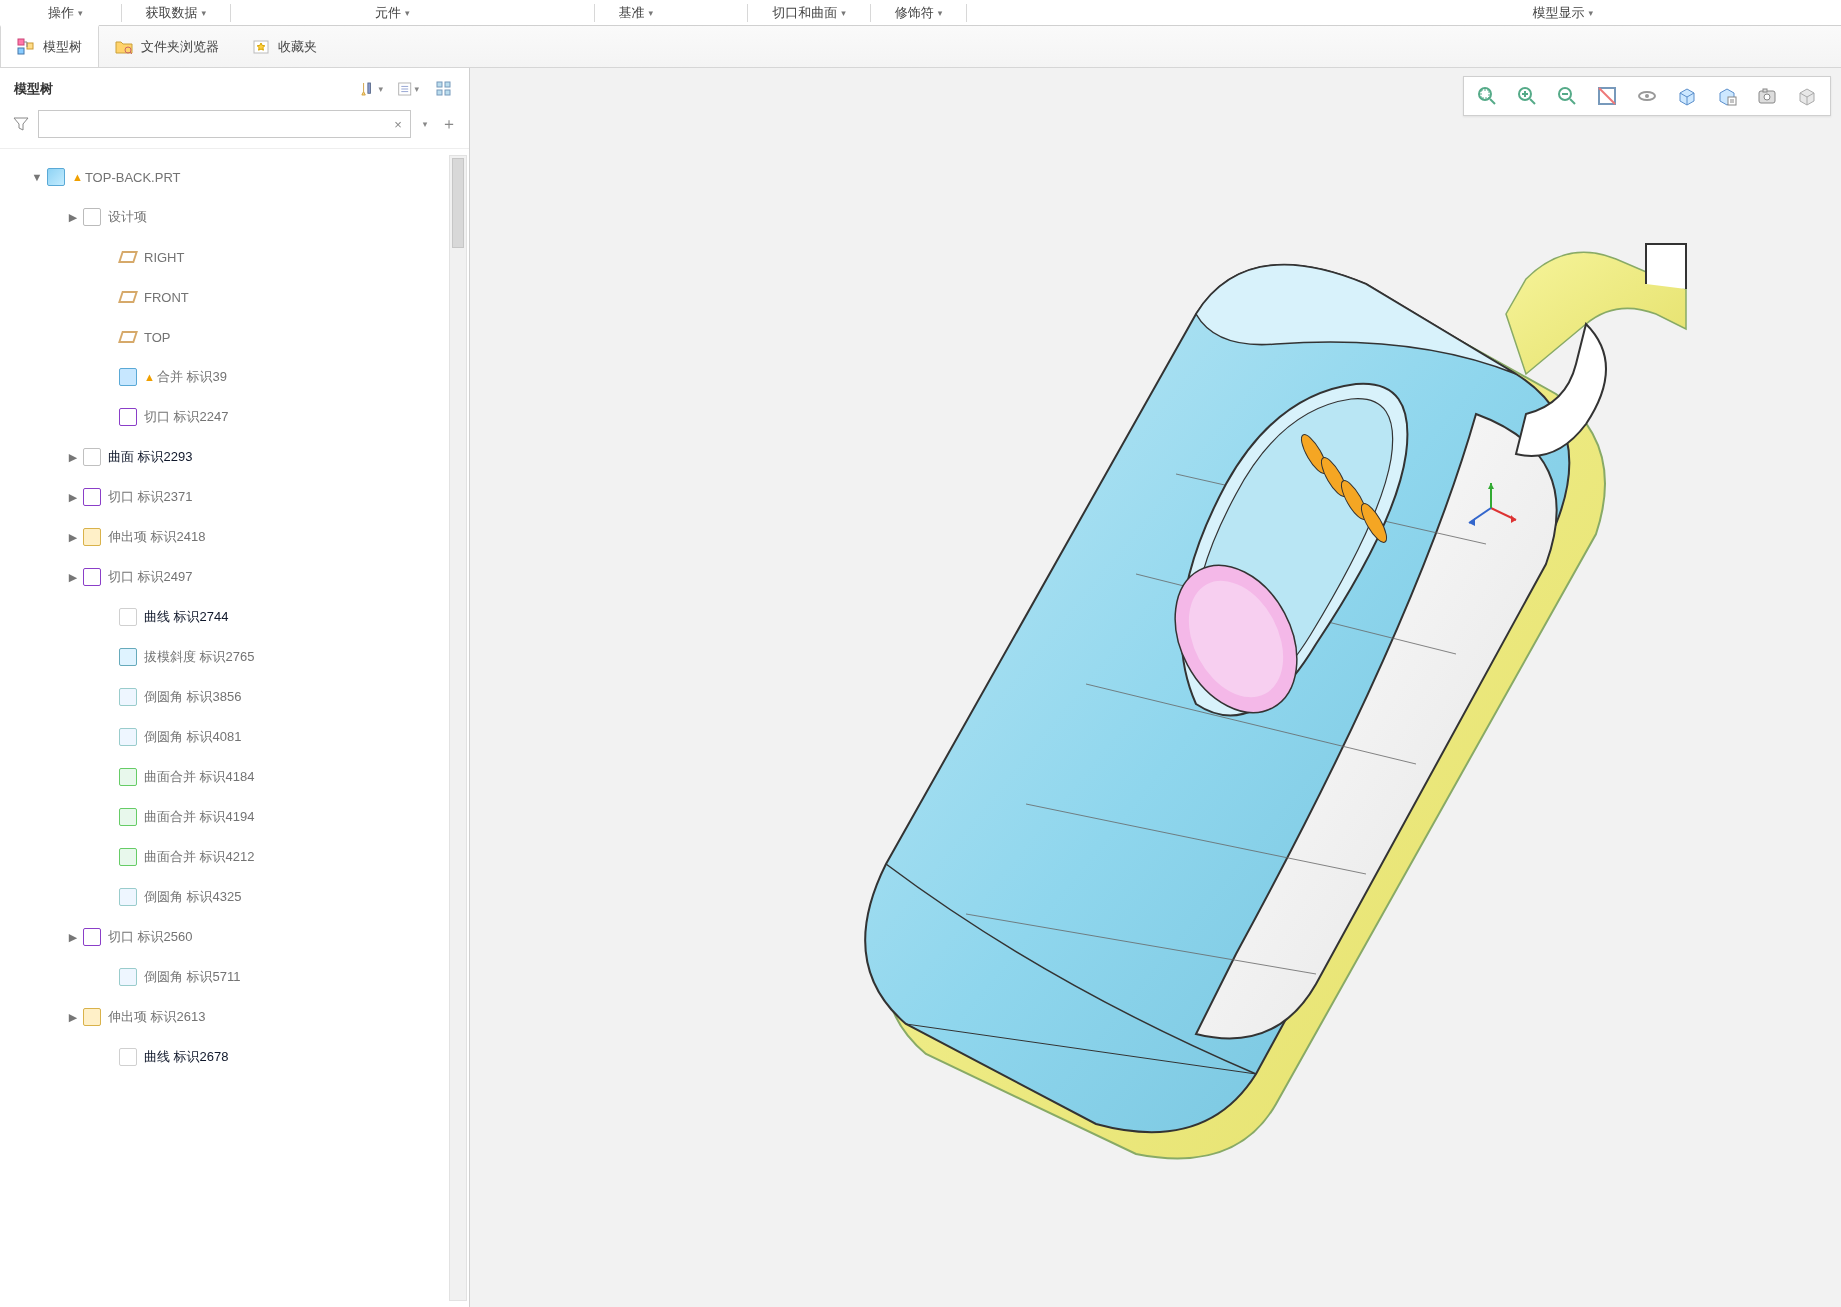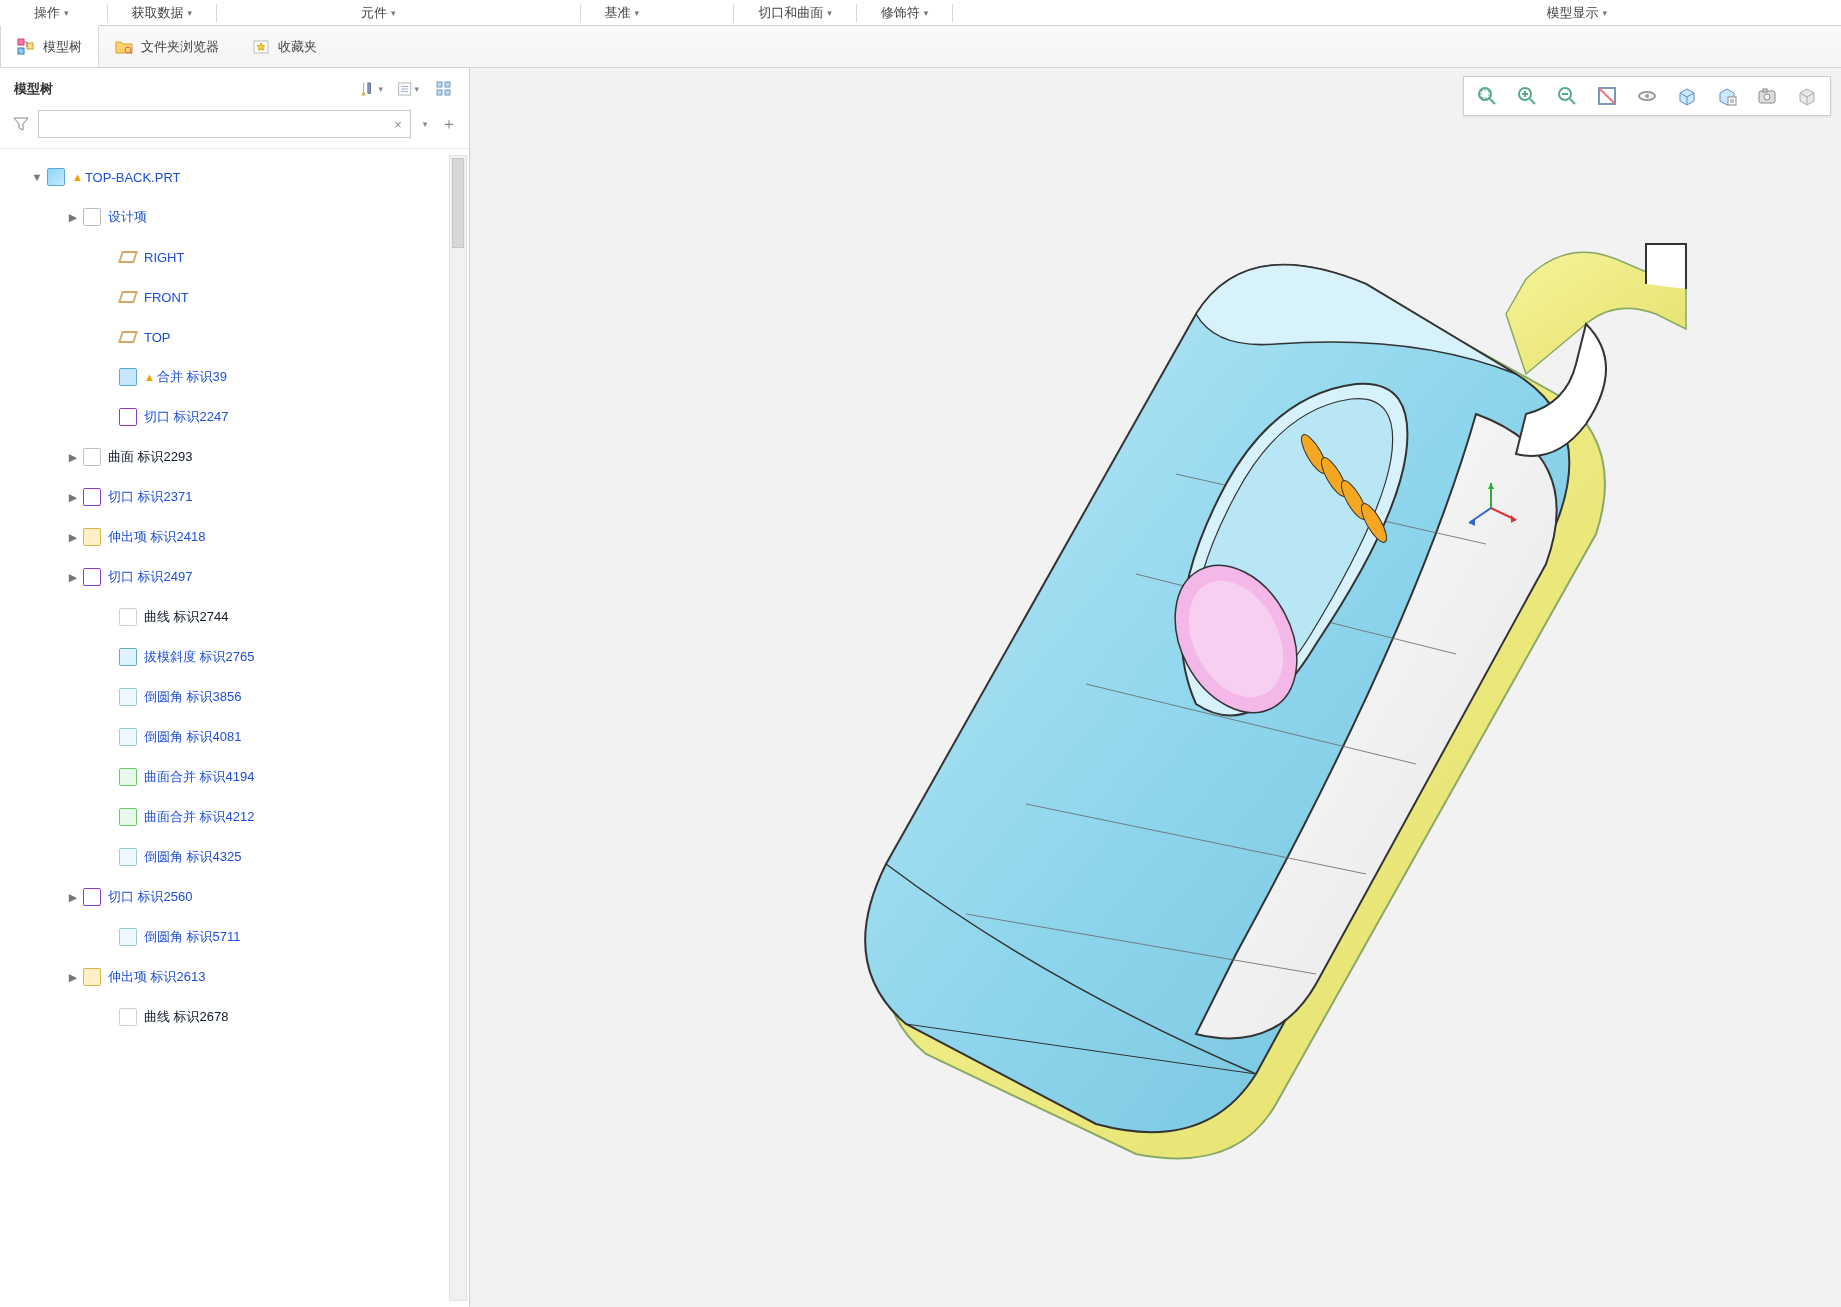--- a/index.html
+++ b/index.html
@@ -14,21 +14,21 @@
   position: relative;
 }
 
 
 .ribbon {
   height: 26px;
   background: #fff;
   border-bottom: 1px solid #d0d0d0;
   display: flex;
   align-items: center;
-  padding: 0 10px;
+  padding: 0 24px;
 }
 .ribbon .rib-item {
   padding: 0 24px;
   height: 26px;
   display: flex;
   align-items: center;
   color: #444;
   cursor: pointer;
   white-space: nowrap;
 }
@@ -147,21 +147,21 @@
   padding-right: 24px;
   white-space: nowrap;
   cursor: default;
 }
 .tree .exp {
   width: 18px; text-align: center; color: #777; font-size: 11px; cursor: pointer;
 }
 .tree .exp.none { color: transparent; }
 .tree .nicon { width: 20px; height: 20px; margin-right: 6px; flex-shrink: 0; display:inline-flex;align-items:center;justify-content:center;}
 .tree .warn { color: #f0a000; margin-right: 2px; font-size: 11px; }
-.tree .label { color: #1d4ed8; }
+.tree .label { color: #737373; }
 .tree .label.muted { color: #0f172a; }
 .tree .label.bold { font-weight: 400; }
 
 
 .ind0 { padding-left: 28px; }
 .ind1 { padding-left: 64px; }
 .ind2 { padding-left: 100px; }
 
 
 .ic-part   { background: linear-gradient(135deg,#8fd3f4,#c3ecff); border:1px solid #5aa9d6; }
@@ -439,20 +439,27 @@
             <span class="nicon">
               <span class="nbox ic-round"></span>
             </span>
             <span class="label">倒圆角 标识4081</span>
           </li>
           <li class="ind2">
             <span class="exp none">·</span>
             <span class="nicon">
               <span class="nbox ic-smerge"></span>
             </span>
+            <span class="label">曲面合并 标识4184</span>
+          </li>
+          <li class="ind2">
+            <span class="exp none">·</span>
+            <span class="nicon">
+              <span class="nbox ic-smerge"></span>
+            </span>
             <span class="label">曲面合并 标识4194</span>
           </li>
           <li class="ind2">
             <span class="exp none">·</span>
             <span class="nicon">
               <span class="nbox ic-smerge"></span>
             </span>
             <span class="label">曲面合并 标识4212</span>
           </li>
           <li class="ind2">

